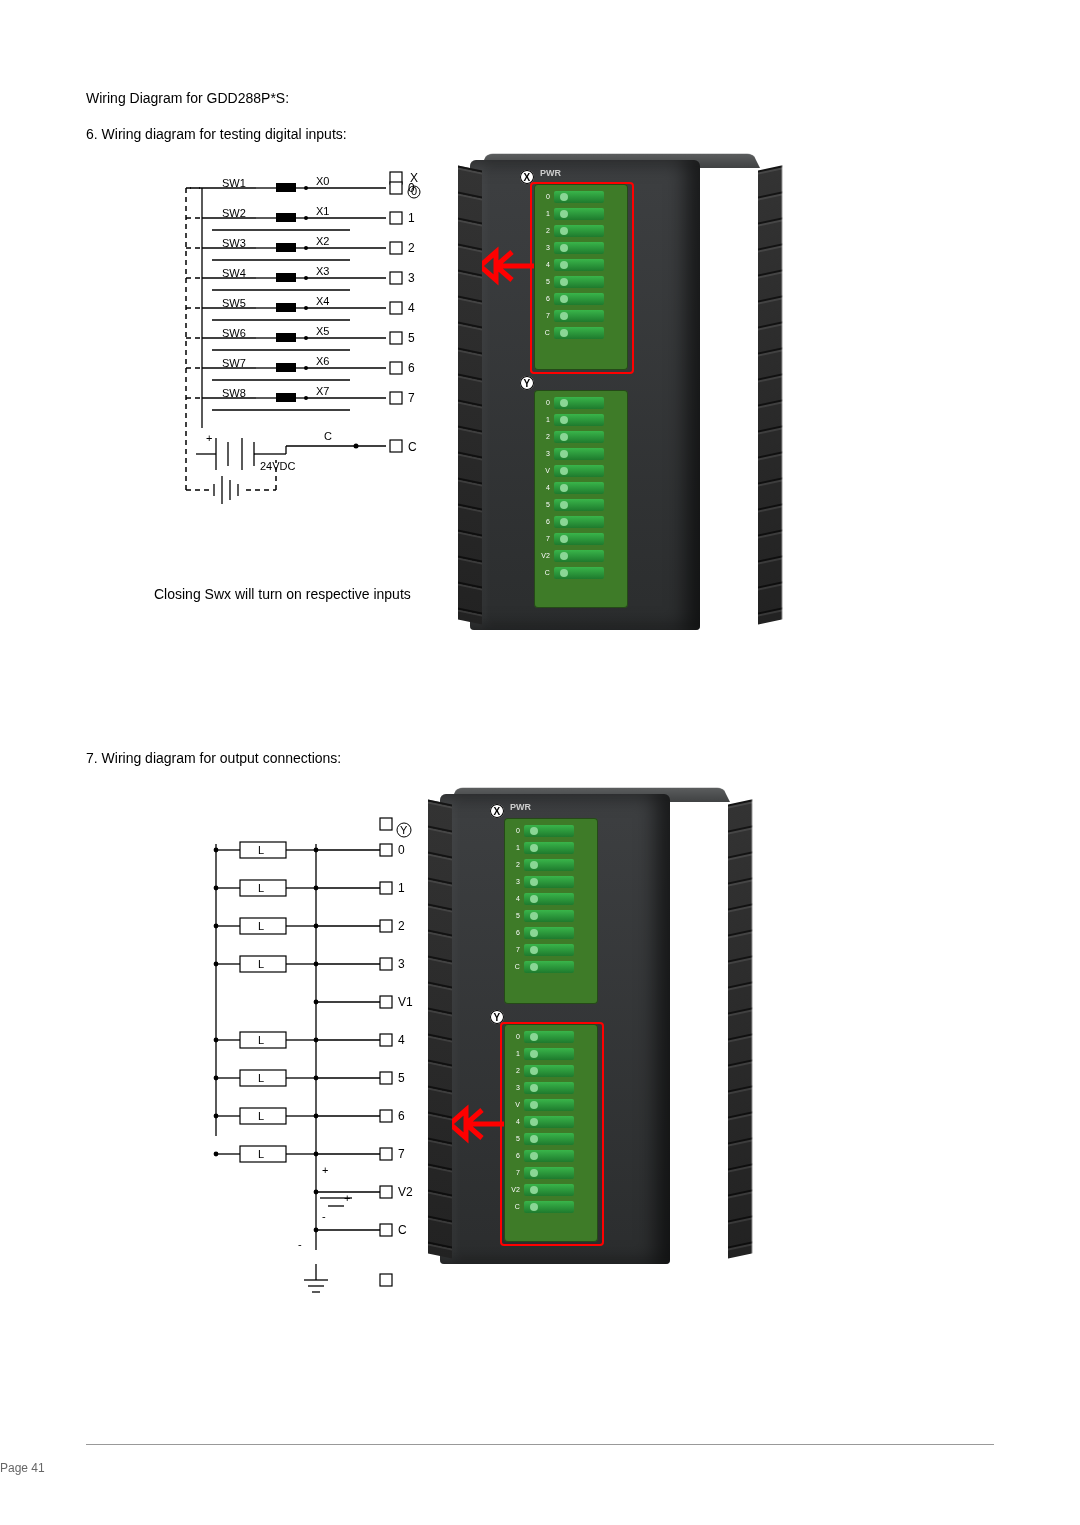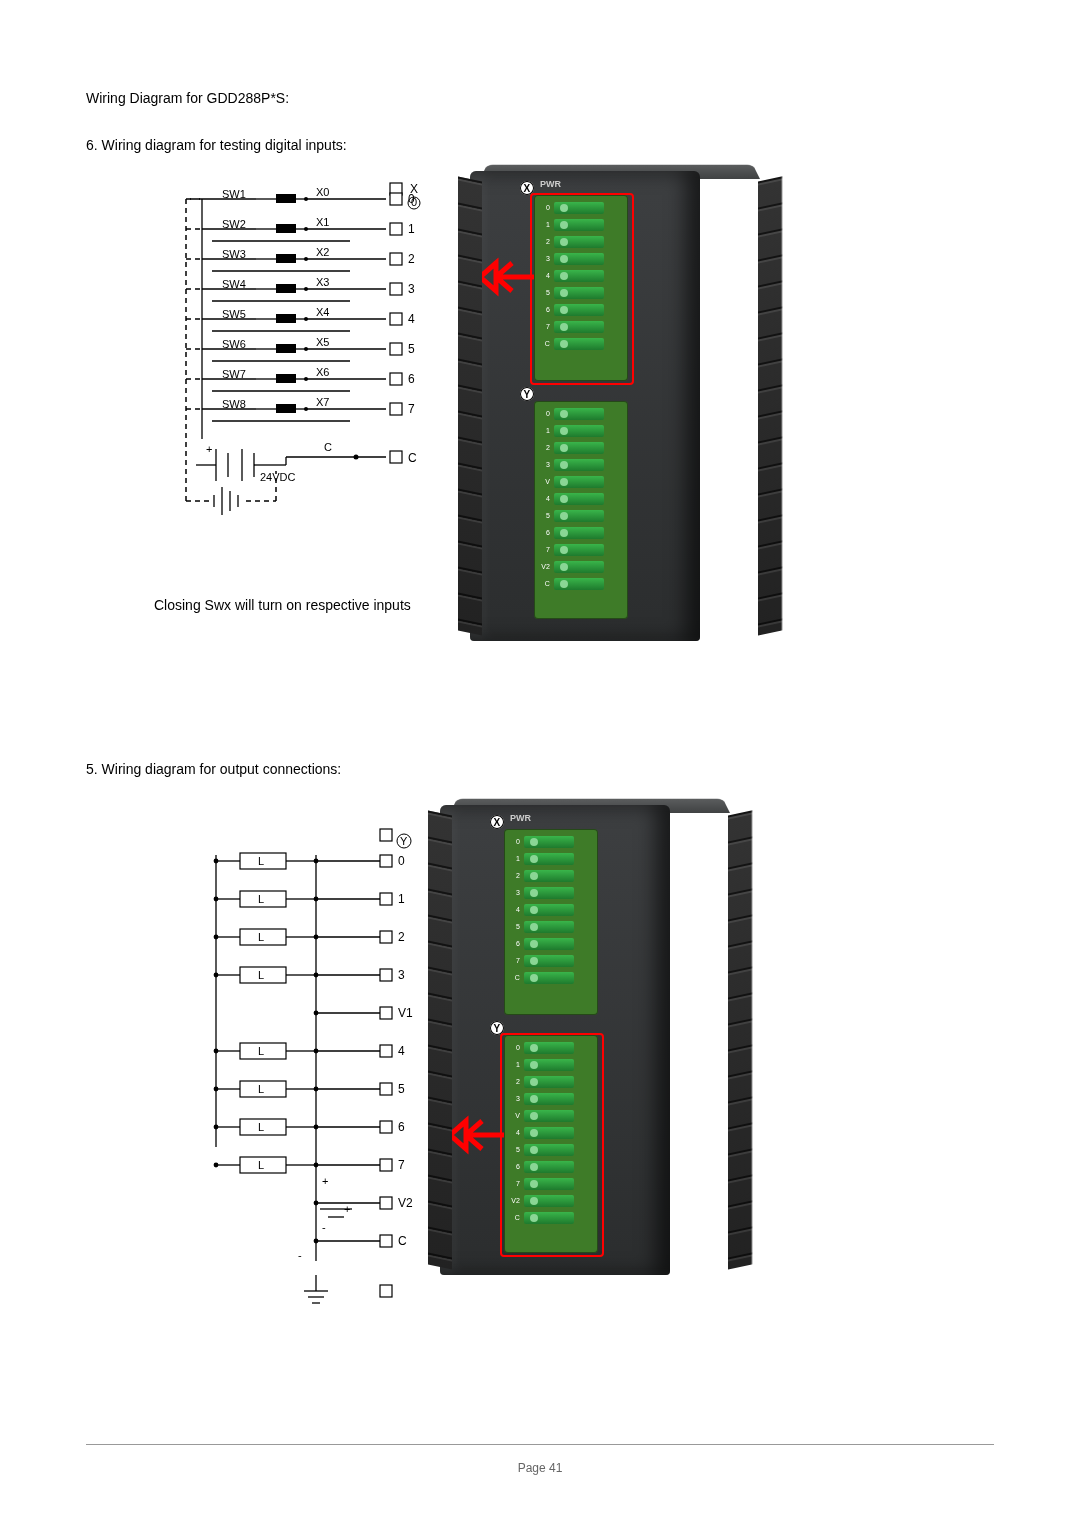--- a/index.html
+++ b/index.html
@@ -11,31 +11,31 @@
     color: #000;
     width: 1080px;
   }
   .page {
     position: relative;
     width: 1080px;
     height: 1525px;
     box-sizing: border-box;
     padding: 90px 86px 0 86px;
   }
-  .title { margin-bottom: 31px; }
+  .title { margin-bottom: 20px; }
   .section-title { margin-bottom: 28px; }
   .footer-rule {
     position: absolute;
     left: 86px; right: 86px; bottom: 80px;
     border-top: 1px solid #999;
   }
   .page-num {
     position: absolute;
     left: 0; right: 0; bottom: 50px;
-    text-align: center;
+    text-align: left;
     font-size: 12px;
     color: #666;
   }
 
   
   .fig {
     position: relative;
     margin: 0 auto 70px auto;
     width: 908px;
   }
@@ -481,21 +481,21 @@
           <div class="tick"></div>
           <div class="tick"></div>
           <div class="tick"></div>
           <div class="tick"></div>
         </div>
     </div>
 
     <div class="caption1">Closing Swx will turn on respective inputs</div>
   </div>
 
-  <div class="section-title">5. Wiring diagram for output connections:</div>
+  <div class="section-title">7. Wiring diagram for output connections:</div>
 
   <div class="fig" style="height:520px;">
 
     <div class="output-svg-wrap">
       <svg width="250" height="500" viewBox="0 0 250 500">
         <defs>
           <style>
             .t { font: 12px Arial; }
             .ts { font: 11px Arial; }
             .wire { stroke:#000; stroke-width:1.3; fill:none; }

